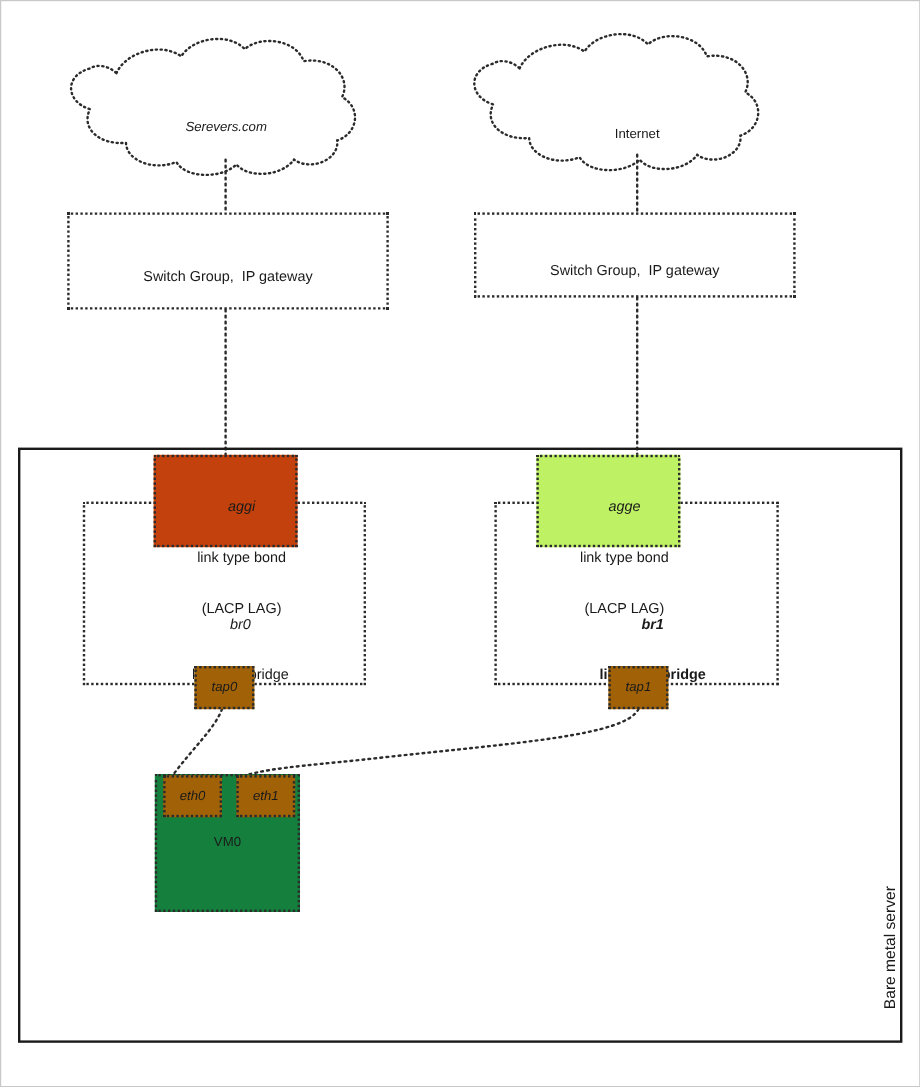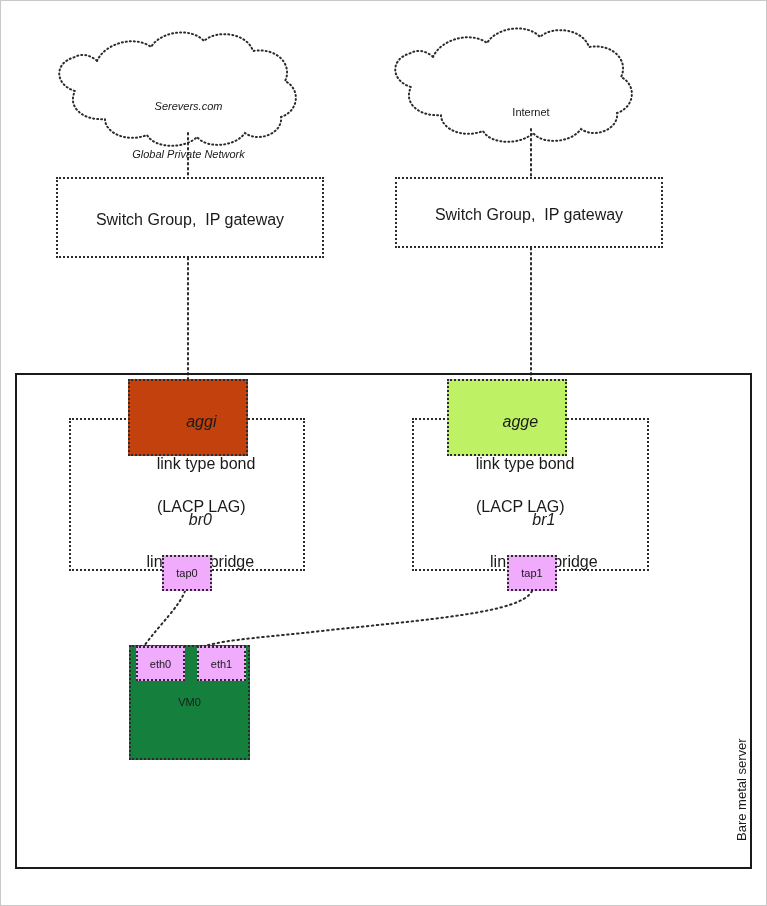--- a/index.html
+++ b/index.html
@@ -43,39 +43,40 @@
   .label {
     position: absolute;
     left: 0;
     right: 0;
     text-align: center;
     color: #1a1a1a;
     line-height: 1.32;
     white-space: pre;
   }
   .t11 { font-size: 11px; }
-  .t13 { font-size: 16px; }
+  .t13 { font-size: 12px; margin-top: 14px; }
   .ital { font-style: italic; }
 
   
   .cloud-text {
     position: absolute;
     text-align: center;
     color: #1a1a1a;
     font-size: 11px;
     line-height: 1.45;
     white-space: pre;
   }
 
   
   .iface {
     position: absolute;
     box-sizing: border-box;
     border: 2px dotted #2b2b2b;
-    background: #f0abfc;
+    background: #a16207;
+    font-style: italic;
     font-size: 11px;
     color: #1a1a1a;
     display: flex;
     align-items: center;
     justify-content: center;
   }
 
   .vlabel {
     position: absolute;
     font-size: 13px;
@@ -136,21 +137,20 @@
 
     <path class="dotline" d="M 530,247 L 530,378"></path>
 
     <path class="dotline" d="M 184,590 C 178,606 160,622 143,645"></path>
 
     <path class="dotline" d="M 531,590 C 520,612 430,618 320,630 C 268,636 228,638 204,645"></path>
   </svg>
 
   <div class="cloud-text" style="left:60px; top:66px; width:255px;font-style:italic;">
     <div>Serevers.com</div>
-    <div>Global Private Network</div>
   </div>
 
   <div class="cloud-text" style="left:400px; top:72px; width:260px;">
     <div>Internet</div>
   </div>
 
   <div class="node dotted-box" style="left:55px; top:176px; width:268px; height:81px;">
     <div class="label t13" style="top:30px;">Switch Group,  IP gateway</div>
   </div>
 
@@ -163,21 +163,21 @@
   <div class="vlabel" style="left:733px; top:840px;">Bare metal server</div>
 
   <div class="node dotted-box" style="left:68px; top:417px; width:236px; height:153px;">
     <div class="label" style="top:68px;">
       <span class="t13 ital">br0</span><br>
       <span class="t13">link type bridge</span>
     </div>
   </div>
 
   <div class="node dotted-box" style="left:411px; top:417px; width:237px; height:153px;">
-    <div class="label" style="top:68px;">
+    <div class="label" style="top:68px;font-weight:bold;">
       <span class="t13 ital">br1</span><br>
       <span class="t13">link type bridge</span>
     </div>
   </div>
 
   <div class="node dotted-box" style="left:127px; top:378px; width:120px; height:77px; background:#c2410c;">
     <div class="label" style="top:9px;">
       <span class="t13 ital">aggi</span><br>
       <span class="t13">link type bond</span><br>
       <span class="t13">(LACP LAG)</span>

